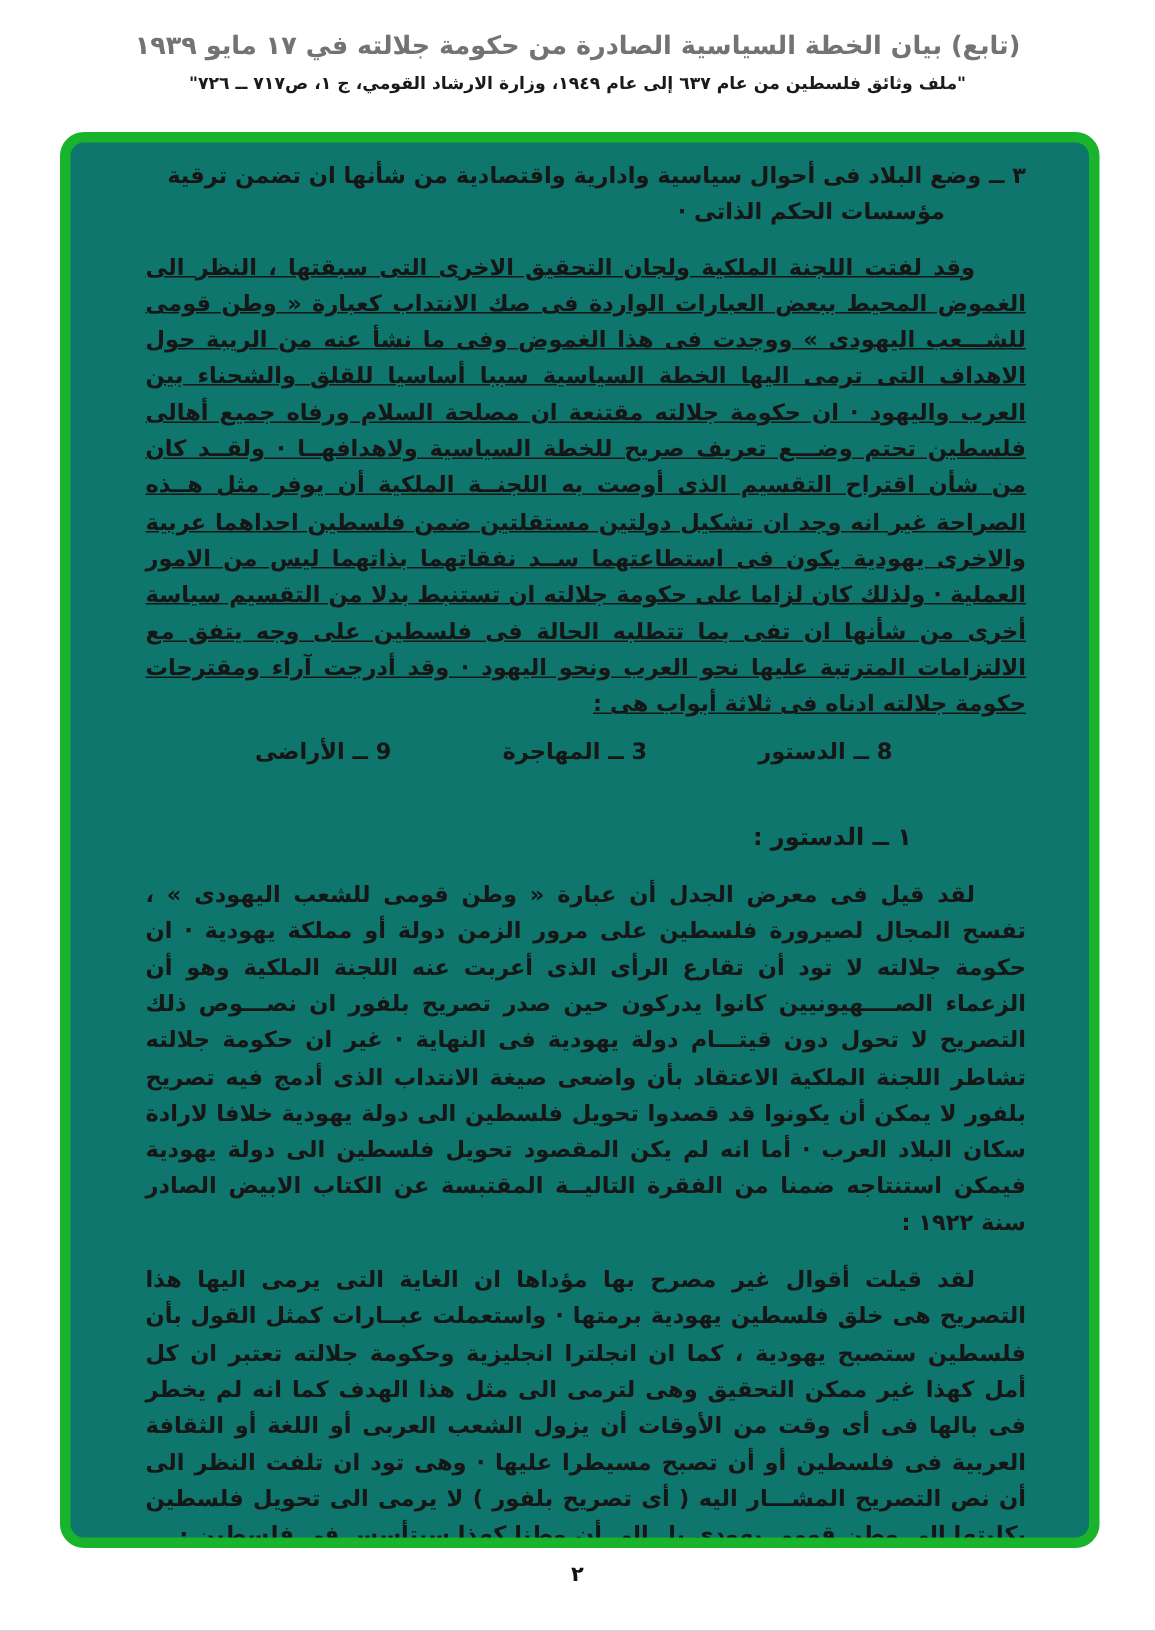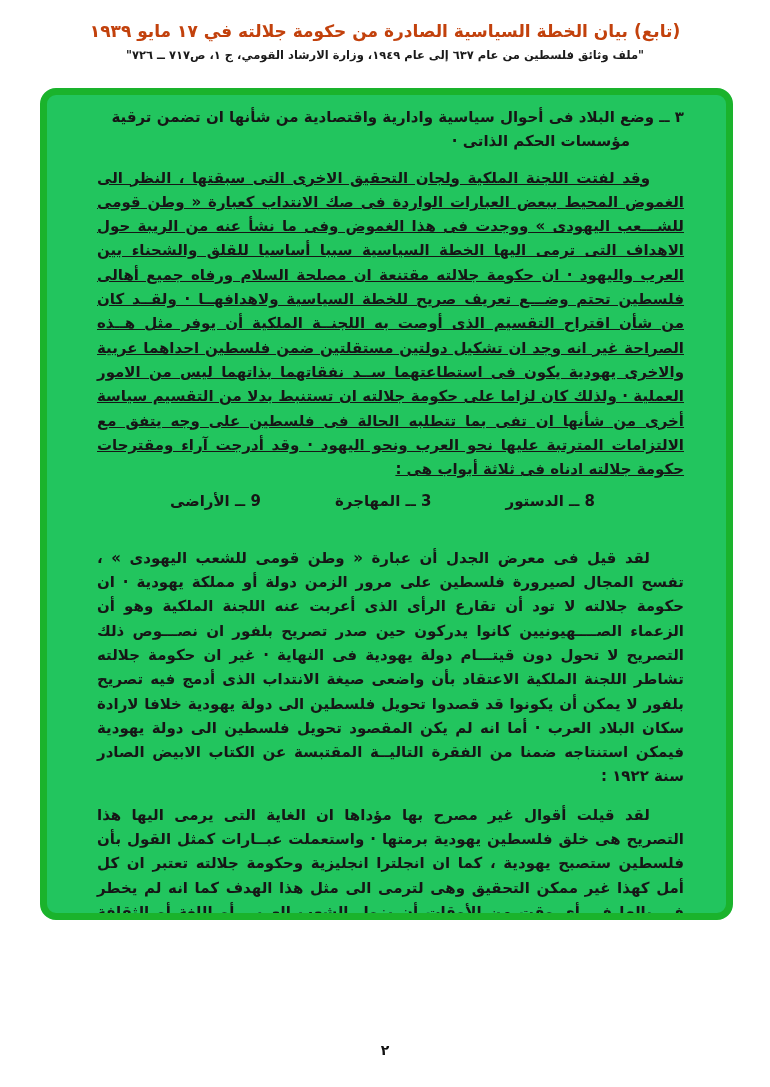--- a/index.html
+++ b/index.html
@@ -19,40 +19,40 @@
     position: absolute;
     top: 18px;
     left: 0;
     right: 0;
     direction: rtl;
     text-align: center;
   }
   .doc-title {
     font-size: 17px;
     font-weight: bold;
-    color: #c2410c;
+    color: #737373;
     line-height: 26px;
   }
   .doc-source {
     margin-top: 4px;
     font-size: 11.5px;
     font-weight: bold;
     color: #1a1a1a;
     letter-spacing: 0.2px;
   }
   .green-box {
     position: absolute;
     left: 40px;
     top: 88px;
     width: 693px;
-    height: 832px;
+    height: 944px;
     box-sizing: border-box;
     border: 7px solid #1ab32c;
     border-radius: 16px;
-    background: #22c55e;
+    background: #0f766e;
   }
   .content {
     position: absolute;
     inset: 0;
     padding: 10px 42px 6px 50px;
     direction: rtl;
     text-align: justify;
     font-size: 15px;
     line-height: 24.3px;
     font-weight: bold;
@@ -109,20 +109,21 @@
     <p class="hanging">٣ ــ وضع البلاد فى أحوال سياسية وادارية واقتصادية من شأنها ان تضمن ترقية مؤسسات الحكم الذاتى ·</p>
 
     <p class="indent intro-para">وقد لفتت اللجنة الملكية ولجان التحقيق الاخرى التى سبقتها ، النظر الى الغموض المحيط ببعض العبارات الواردة فى صك الانتداب كعبارة « وطن قومى للشـــعب اليهودى » ووجدت فى هذا الغموض وفى ما نشأ عنه من الريبة حول الاهداف التى ترمى اليها الخطة السياسية سببا أساسيا للقلق والشحناء بين العرب واليهود · ان حكومة جلالته مقتنعة ان مصلحة السلام ورفاه جميع أهالى فلسطين تحتم وضـــع تعريف صريح للخطة السياسية ولاهدافهــا · ولقــد كان من شأن اقتراح التقسيم الذى أوصت به اللجنــة الملكية أن يوفر مثل هــذه الصراحة غير انه وجد ان تشكيل دولتين مستقلتين ضمن فلسطين احداهما عربية والاخرى يهودية يكون فى استطاعتهما ســد نفقاتهما بذاتهما ليس من الامور العملية · ولذلك كان لزاما على حكومة جلالته ان تستنبط بدلا من التقسيم سياسة أخرى من شأنها ان تفى بما تتطلبه الحالة فى فلسطين على وجه يتفق مع الالتزامات المترتبة عليها نحو العرب ونحو اليهود · وقد أدرجت آراء ومقترحات حكومة جلالته ادناه فى ثلاثة أبواب هى :</p>
 
     <div class="sections-row">
       <span>8 ــ الدستور</span>
       <span>3 ــ المهاجرة</span>
       <span>9 ــ الأراضى</span>
     </div>
 
+    <h2 class="section-heading">١ ــ الدستور :</h2>
 
     <p class="indent">لقد قيل فى معرض الجدل أن عبارة « وطن قومى للشعب اليهودى » ، تفسح المجال لصيرورة فلسطين على مرور الزمن دولة أو مملكة يهودية · ان حكومة جلالته لا تود أن تقارع الرأى الذى أعربت عنه اللجنة الملكية وهو أن الزعماء الصــــهيونيين كانوا يدركون حين صدر تصريح بلفور ان نصـــوص ذلك التصريح لا تحول دون قيتـــام دولة يهودية فى النهاية · غير ان حكومة جلالته تشاطر اللجنة الملكية الاعتقاد بأن واضعى صيغة الانتداب الذى أدمج فيه تصريح بلفور لا يمكن أن يكونوا قد قصدوا تحويل فلسطين الى دولة يهودية خلافا لارادة سكان البلاد العرب · أما انه لم يكن المقصود تحويل فلسطين الى دولة يهودية فيمكن استنتاجه ضمنا من الفقرة التاليــة المقتبسة عن الكتاب الابيض الصادر سنة ١٩٢٢ :</p>
 
     <p class="indent">لقد قيلت أقوال غير مصرح بها مؤداها ان الغاية التى يرمى اليها هذا التصريح هى خلق فلسطين يهودية برمتها · واستعملت عبــارات كمثل القول بأن فلسطين ستصبح يهودية ، كما ان انجلترا انجليزية وحكومة جلالته تعتبر ان كل أمل كهذا غير ممكن التحقيق وهى لترمى الى مثل هذا الهدف كما انه لم يخطر فى بالها فى أى وقت من الأوقات أن يزول الشعب العربى أو اللغة أو الثقافة العربية فى فلسطين أو أن تصبح مسيطرا عليها · وهى تود ان تلفت النظر الى أن نص التصريح المشـــار اليه ( أى تصريح بلفور ) لا يرمى الى تحويل فلسطين بكليتها الى وطن قومى يهودى بل الى أن وطنا كهذا سيتأسس فى فلسطين ·</p>
 
   </div>
 </div>
 
 <div class="page-number">٢</div>
 

